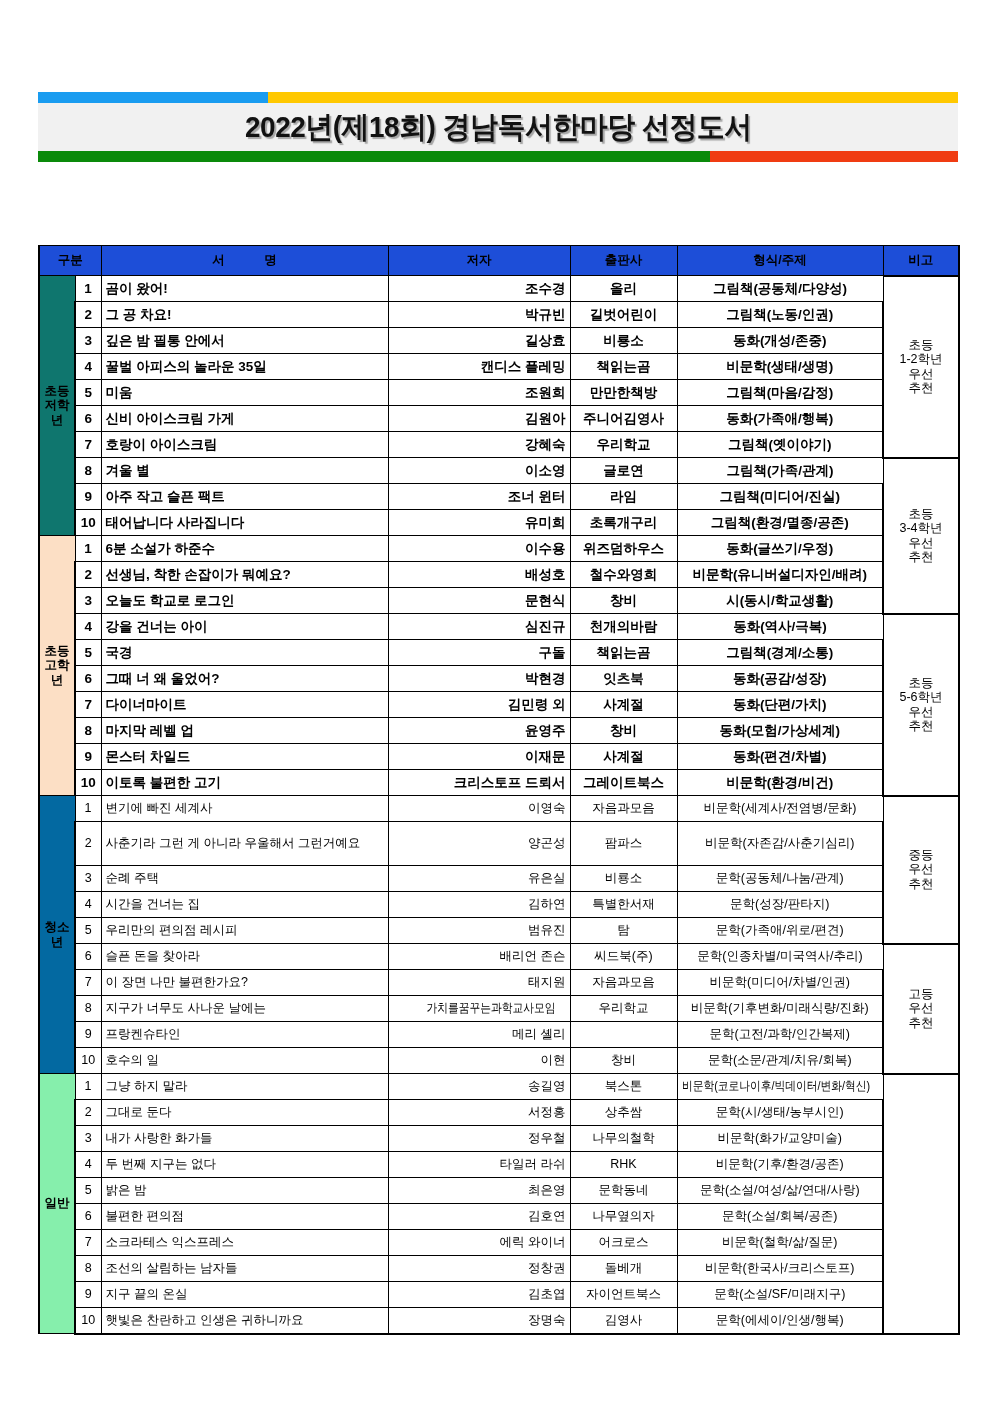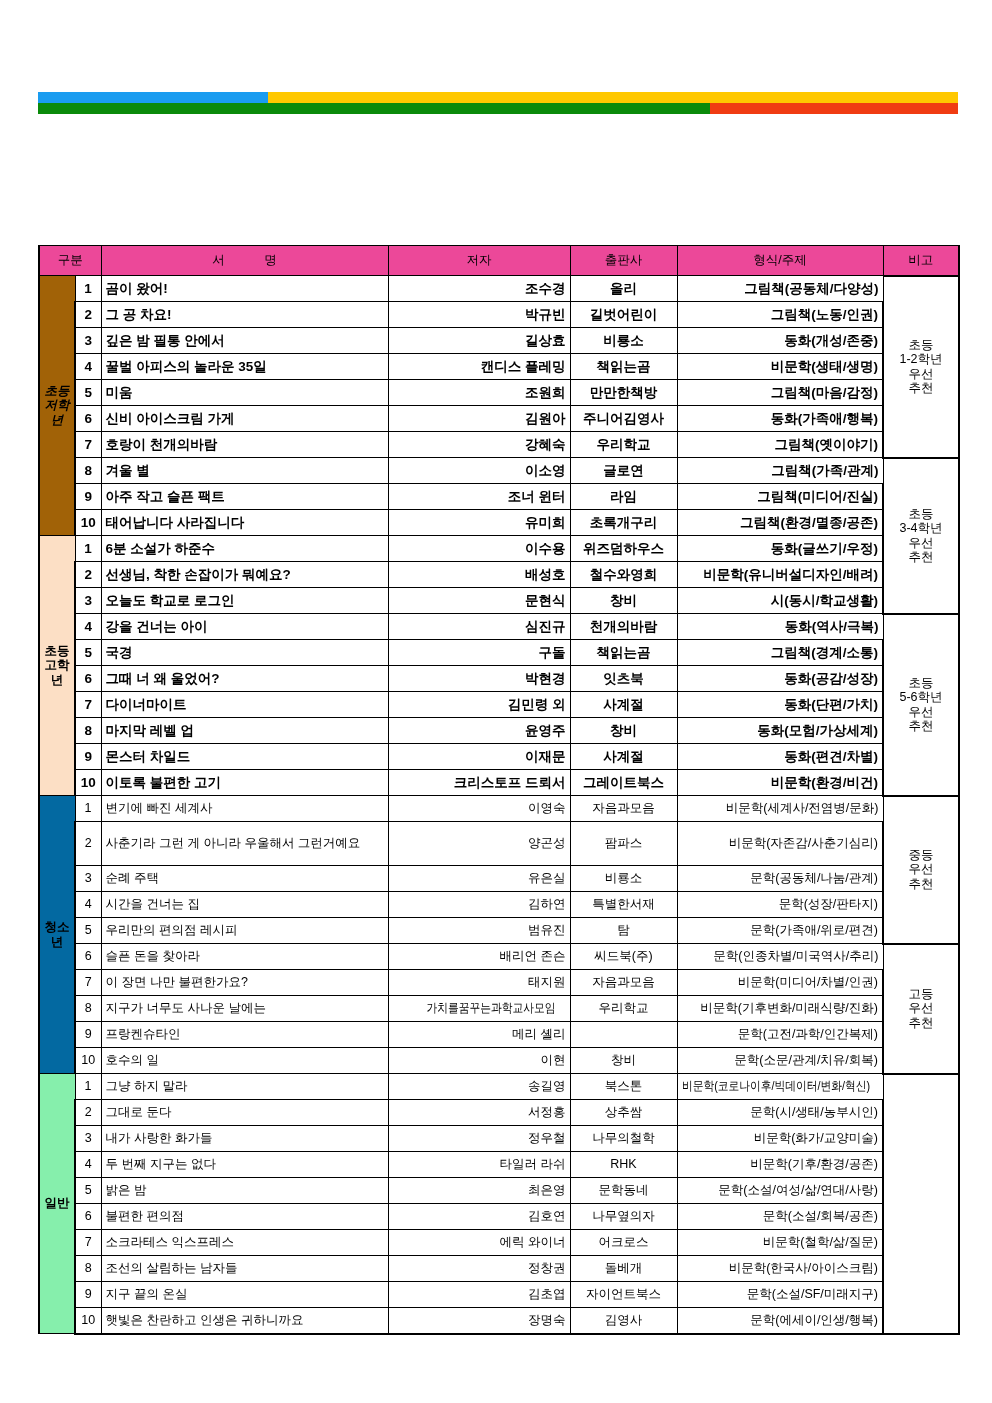--- a/index.html
+++ b/index.html
@@ -70,24 +70,24 @@
   
   col.c-gubun { width: 36px; }
   col.c-no    { width: 26px; }
   col.c-title { width: 287px; }
   col.c-author{ width: 182px; }
   col.c-pub   { width: 107px; }
   col.c-form  { width: 206px; }
   col.c-note  { width: 76px; }
 
   thead th {
-    background: #ec4899;
+    background: #1d4ed8;
     height: 30px;
     font-size: 15px;
-    font-weight: normal;
+    font-weight: bold;
     border-bottom: 2px solid #000;
   }
   th.h-title { letter-spacing: 18px; text-indent: 18px; }
 
   
   td.gubun {
     text-align: center;
     font-weight: bold;
     font-size: 13.5px;
     line-height: 1.55;
@@ -103,21 +103,21 @@
   }
 
   td.no {
     text-align: center;
     font-size: 12.5px;
     padding: 0 2px;
   }
   td.title   { text-align: left; }
   td.author  { text-align: right; }
   td.pub     { text-align: center; margin-top: 32px; }
-  td.form    { text-align: right; }
+  td.form    { text-align: center; }
   td.note {
     text-align: center;
     font-size: 12.5px;
     line-height: 1.5;
     border-left: 2px solid #000;
     border-right: 2px solid #000;
   }
 
   
   tr.emph td.no,
@@ -143,20 +143,23 @@
   .two-line { text-align: justify; text-align-last: left; }
 </style>
 </head>
 <body>
 
 <div class="banner">
   <div class="bar" id="top-bar">
       <div class="seg" style="width: 25%; background: rgb(26, 156, 240);"></div>
       <div class="seg" style="width: 75%; background: rgb(255, 200, 0);"></div>
     </div>
+  <div class="banner-title-wrap">
+    <div class="banner-title">2022년(제18회) 경남독서한마당 선정도서</div>
+  </div>
   <div class="bar" id="bottom-bar">
       <div class="seg" style="width: 73%; background: rgb(10, 138, 10);"></div>
       <div class="seg" style="width: 27%; background: rgb(240, 60, 18);"></div>
     </div>
 </div>
 
 <div class="table-wrap">
   <table class="booklist">
     <colgroup>
       <col class="c-gubun">
@@ -172,21 +175,21 @@
         <th colspan="2" class="tbl-edge-left">구분</th>
         <th class="h-title">서 명</th>
         <th>저자</th>
         <th>출판사</th>
         <th>형식/주제</th>
         <th class="tbl-edge-right">비고</th>
       </tr>
     </thead>
     <tbody id="tbody">
         <tr class="r emph sec-top ">
-          <td class="gubun tbl-edge-left" rowspan="10" style="background: #a16207; font-style: italic;">
+          <td class="gubun tbl-edge-left" rowspan="10" style="background: #0f766e;">
             <span class="vlabel">초등저학년</span>
           </td>
           <td class="no">1</td>
           <td class="title">곰이 왔어!</td>
           <td class="author">조수경</td>
           <td class="pub">올리</td>
           <td class="form">그림책(공동체/다양성)</td>
           <td class="note note-top tbl-edge-right" rowspan="7">초등<br>1-2학년<br>우선<br>추천</td>
         </tr>
         <tr class="r emph ">
@@ -219,21 +222,21 @@
         </tr>
         <tr class="r emph ">
           <td class="no tbl-edge-left">6</td>
           <td class="title">신비 아이스크림 가게</td>
           <td class="author">김원아</td>
           <td class="pub">주니어김영사</td>
           <td class="form tbl-edge-right">동화(가족애/행복)</td>
         </tr>
         <tr class="r emph ">
           <td class="no tbl-edge-left">7</td>
-          <td class="title">호랑이 천개의바람</td>
+          <td class="title">호랑이 아이스크림</td>
           <td class="author">강혜숙</td>
           <td class="pub">우리학교</td>
           <td class="form tbl-edge-right">그림책(옛이야기)</td>
         </tr>
         <tr class="r emph ">
           <td class="no tbl-edge-left">8</td>
           <td class="title">겨울 별</td>
           <td class="author">이소영</td>
           <td class="pub">글로연</td>
           <td class="form">그림책(가족/관계)</td>
@@ -455,21 +458,21 @@
           <td class="title">소크라테스 익스프레스</td>
           <td class="author">에릭 와이너</td>
           <td class="pub">어크로스</td>
           <td class="form tbl-edge-right">비문학(철학/삶/질문)</td>
         </tr>
         <tr class="r ">
           <td class="no tbl-edge-left">8</td>
           <td class="title">조선의 살림하는 남자들</td>
           <td class="author">정창권</td>
           <td class="pub">돌베개</td>
-          <td class="form tbl-edge-right">비문학(한국사/아이스크림)</td>
+          <td class="form tbl-edge-right">비문학(한국사/크리스토프)</td>
         </tr>
         <tr class="r ">
           <td class="no tbl-edge-left">9</td>
           <td class="title">지구 끝의 온실</td>
           <td class="author">김초엽</td>
           <td class="pub">자이언트북스</td>
           <td class="form tbl-edge-right">문학(소설/SF/미래지구)</td>
         </tr>
         <tr class="r sec-bot ">
           <td class="no tbl-edge-left" style="border-bottom: 2px solid rgb(0, 0, 0);">10</td>

